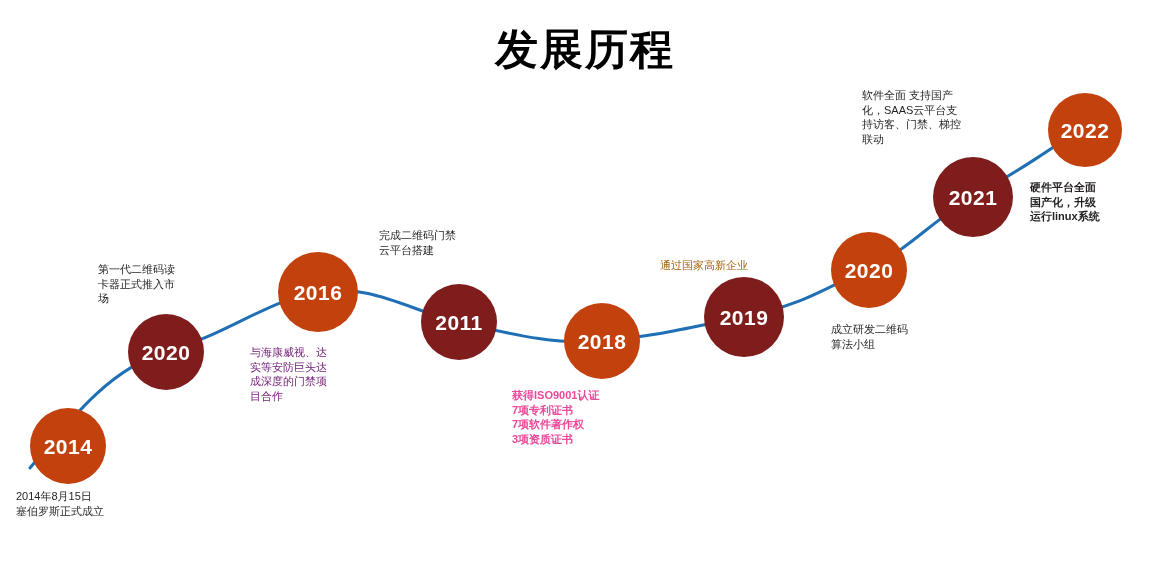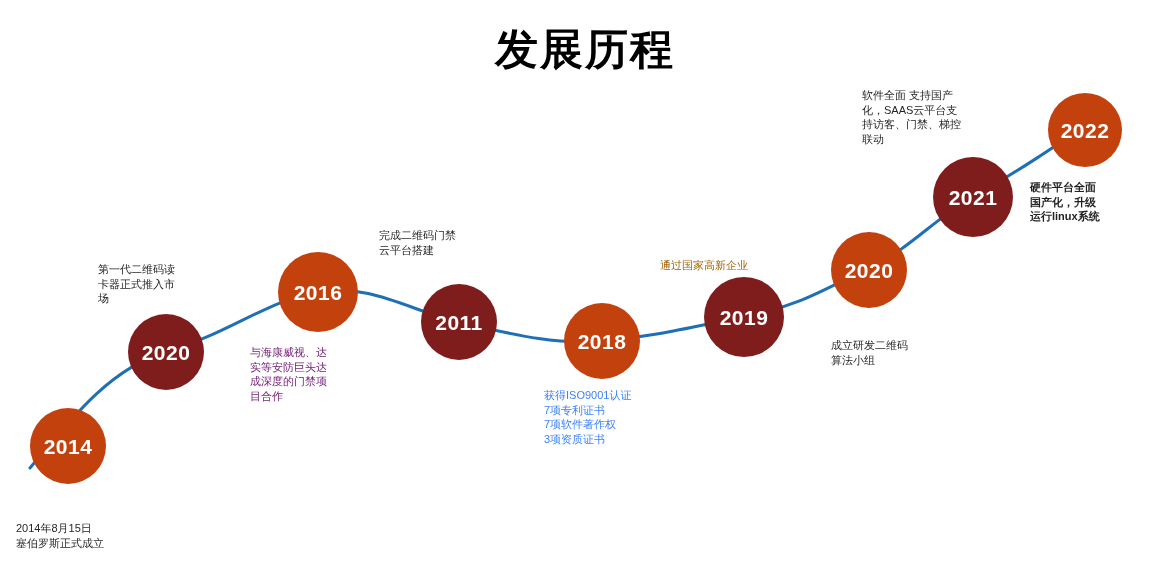--- a/index.html
+++ b/index.html
@@ -99,37 +99,37 @@
         <span class="node-year">2020</span>
       </div>
       <div class="node node-yellow" style="left: 933px; top: 157px; width: 80px; height: 80px;">
         <span class="node-year">2021</span>
       </div>
       <div class="node node-blue" style="left: 1048px; top: 93px; width: 74px; height: 74px;">
         <span class="node-year">2022</span>
       </div>
     </div>
   <div id="captions-layer">
-      <div class="caption caption-left" style="left: 16px; top: 489px; width: 210px; color: rgb(35, 31, 32); margin-top: 32px;">2014年8月15日
+      <div class="caption caption-left" style="left: 16px; top: 489px; width: 210px; color: rgb(35, 31, 32);">2014年8月15日
 塞伯罗斯正式成立</div>
       <div class="caption caption-left" style="left: 98px; top: 262px; width: 160px; color: rgb(35, 31, 32);">第一代二维码读
 卡器正式推入市
 场</div>
       <div class="caption caption-left" style="left: 250px; top: 345px; width: 160px; color: #701a75;">与海康威视、达
 实等安防巨头达
 成深度的门禁项
 目合作</div>
       <div class="caption caption-center" style="left: 379px; top: 228px; width: 160px; color: rgb(35, 31, 32);">完成二维码门禁
 云平台搭建</div>
-      <div class="caption caption-left" style="left: 544px; top: 388px; width: 180px; color: #3b82f6;">获得ISO9001认证
+      <div class="caption caption-left" style="left: 512px; top: 388px; width: 180px; color: #ec4899; font-weight: bold;">获得ISO9001认证
 7项专利证书
 7项软件著作权
 3项资质证书</div>
       <div class="caption caption-left" style="left: 660px; top: 258px; width: 170px; color: #a16207;">通过国家高新企业</div>
-      <div class="caption caption-left" style="left: 831px; top: 338px; width: 160px; color: rgb(35, 31, 32);">成立研发二维码
+      <div class="caption caption-left" style="left: 831px; top: 322px; width: 160px; color: rgb(35, 31, 32);">成立研发二维码
 算法小组</div>
       <div class="caption caption-left" style="left: 862px; top: 88px; width: 185px; color: rgb(35, 31, 32);">软件全面 支持国产
 化，SAAS云平台支
 持访客、门禁、梯控
 联动</div>
       <div class="caption caption-left" style="left: 1030px; top: 180px; width: 140px; color: rgb(35, 31, 32); font-weight: bold;">硬件平台全面
 国产化，升级
 运行linux系统</div>
     </div>
 

